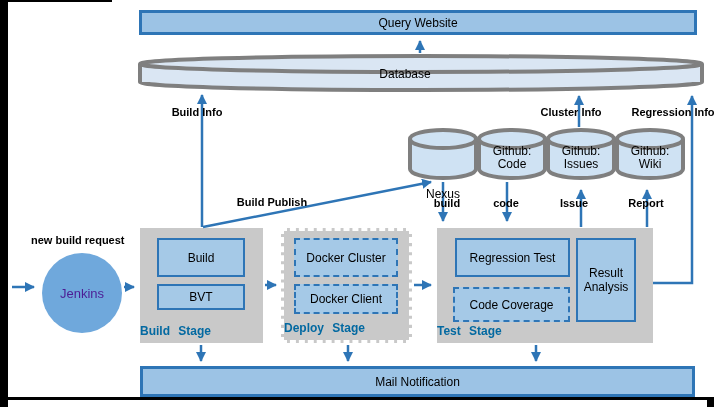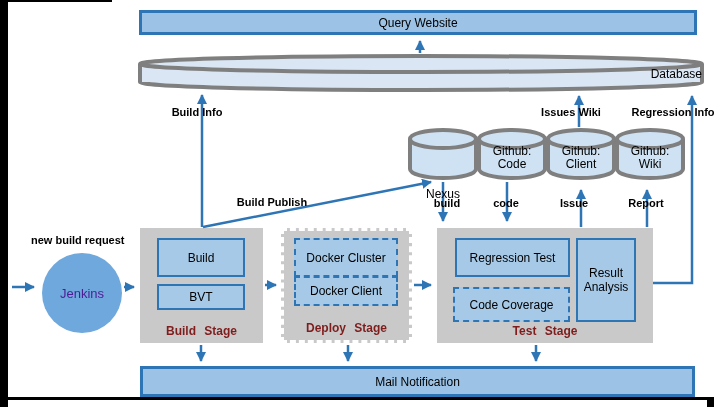--- a/index.html
+++ b/index.html
@@ -12,21 +12,21 @@
   .frame-top{left:0;top:0;width:112px;height:2px;}
   .frame-bottom{left:0;top:397px;width:714px;height:3px;}
   .frame-notch{left:707px;top:397px;width:7px;height:10px;}
 
   
   .node{position:absolute;background:#9cc3e5;border:3px solid #2e75b6;display:flex;align-items:center;justify-content:center;font-size:12px;color:#000;box-sizing:border-box;}
   .stage{position:absolute;background:#c9c9c9;box-sizing:border-box;}
   .stage.dashed{border:3px dashed #ffffff;}
   .inner{position:absolute;background:#a5c9e7;border:2.5px solid #2e75b6;display:flex;align-items:center;justify-content:center;font-size:12px;color:#000;box-sizing:border-box;text-align:center;}
   .inner.dashed{border-style:dashed;}
-  .stage-label{position:absolute;bottom:5px;left:0;width:100%;text-align:center;color:#7f1d1d;font-weight:bold;font-size:12px;word-spacing:5px;margin-top:36px;}
+  .stage-label{position:absolute;bottom:5px;left:0;width:100%;text-align:left;color:#0369a1;font-weight:bold;font-size:12px;word-spacing:5px;margin-top:36px;}
 
   .jenkins{position:absolute;left:42px;top:253px;width:80px;height:80px;border-radius:50%;background:#6fa8dc;display:flex;align-items:center;justify-content:center;font-size:13px;color:#4c1d95;}
 
   .edge-label{position:absolute;transform:translateX(-50%);font-size:11px;font-weight:bold;color:#000;white-space:nowrap;}
   .edge-label.no-center{transform:none;margin-left:28px;}
 
   .cyl-label{position:absolute;text-align:center;font-size:12px;color:#000;line-height:13px;}
 
   .svg-layer{position:absolute;left:0;top:0;width:714px;height:407px;pointer-events:none;}
 </style>
@@ -55,21 +55,21 @@
     <div class="inner" style="left:17px;top:56px;width:88px;height:26px;">
       <span>BVT</span>
     </div>
     <div class="stage-label">Build Stage</div>
   </div>
 
   <div class="stage dashed" style="left:281px;top:228px;width:131px;height:115px;">
     <div class="inner dashed" style="left:10px;top:7px;width:104px;height:39px;">
       <span>Docker Cluster</span>
     </div>
-    <div class="inner dashed" style="left:10px;top:45px;width:104px;height:30px;">
+    <div class="inner dashed" style="left:10px;top:53px;width:104px;height:30px;">
       <span>Docker Client</span>
     </div>
     <div class="stage-label">Deploy Stage</div>
   </div>
 
   <div class="stage" style="left:437px;top:228px;width:216px;height:115px;">
     <div class="inner" style="left:18px;top:10px;width:115px;height:39px;">
       <span>Regression Test</span>
     </div>
     <div class="inner dashed" style="left:16px;top:59px;width:117px;height:35px;">
@@ -150,32 +150,32 @@
 
   <div class="cyl-label" style="left:410px;top:152px;width:66px;margin-top:36px;">
     <div>Nexus</div>
   </div>
   <div class="cyl-label" style="left:479px;top:145px;width:66px;">
     <div>Github:</div>
     <div>Code</div>
   </div>
   <div class="cyl-label" style="left:548px;top:145px;width:66px;">
     <div>Github:</div>
-    <div>Client</div>
+    <div>Issues</div>
   </div>
   <div class="cyl-label" style="left:617px;top:145px;width:66px;">
     <div>Github:</div>
     <div>Wiki</div>
   </div>
 
-  <div class="cyl-label" style="left:140px;top:68px;width:562px;font-size:12px;text-align:right;">Database</div>
+  <div class="cyl-label" style="left:124px;top:68px;width:562px;font-size:12px;">Database</div>
 
   <div class="edge-label no-center" style="left:3px;top:234px;">new build request</div>
   <div class="edge-label" style="left:197px;top:106px;">Build Info</div>
   <div class="edge-label" style="left:272px;top:196px;">Build Publish</div>
   <div class="edge-label" style="left:447px;top:197px;">build</div>
   <div class="edge-label" style="left:506px;top:197px;">code</div>
   <div class="edge-label" style="left:574px;top:197px;text-align:center;">Issue</div>
   <div class="edge-label" style="left:646px;top:197px;">Report</div>
-  <div class="edge-label" style="left:571px;top:106px;">Issues Wiki</div>
+  <div class="edge-label" style="left:571px;top:106px;">Cluster Info</div>
   <div class="edge-label" style="left:673px;top:106px;">Regression Info</div>
 
 </div>
 
 </body></html>

